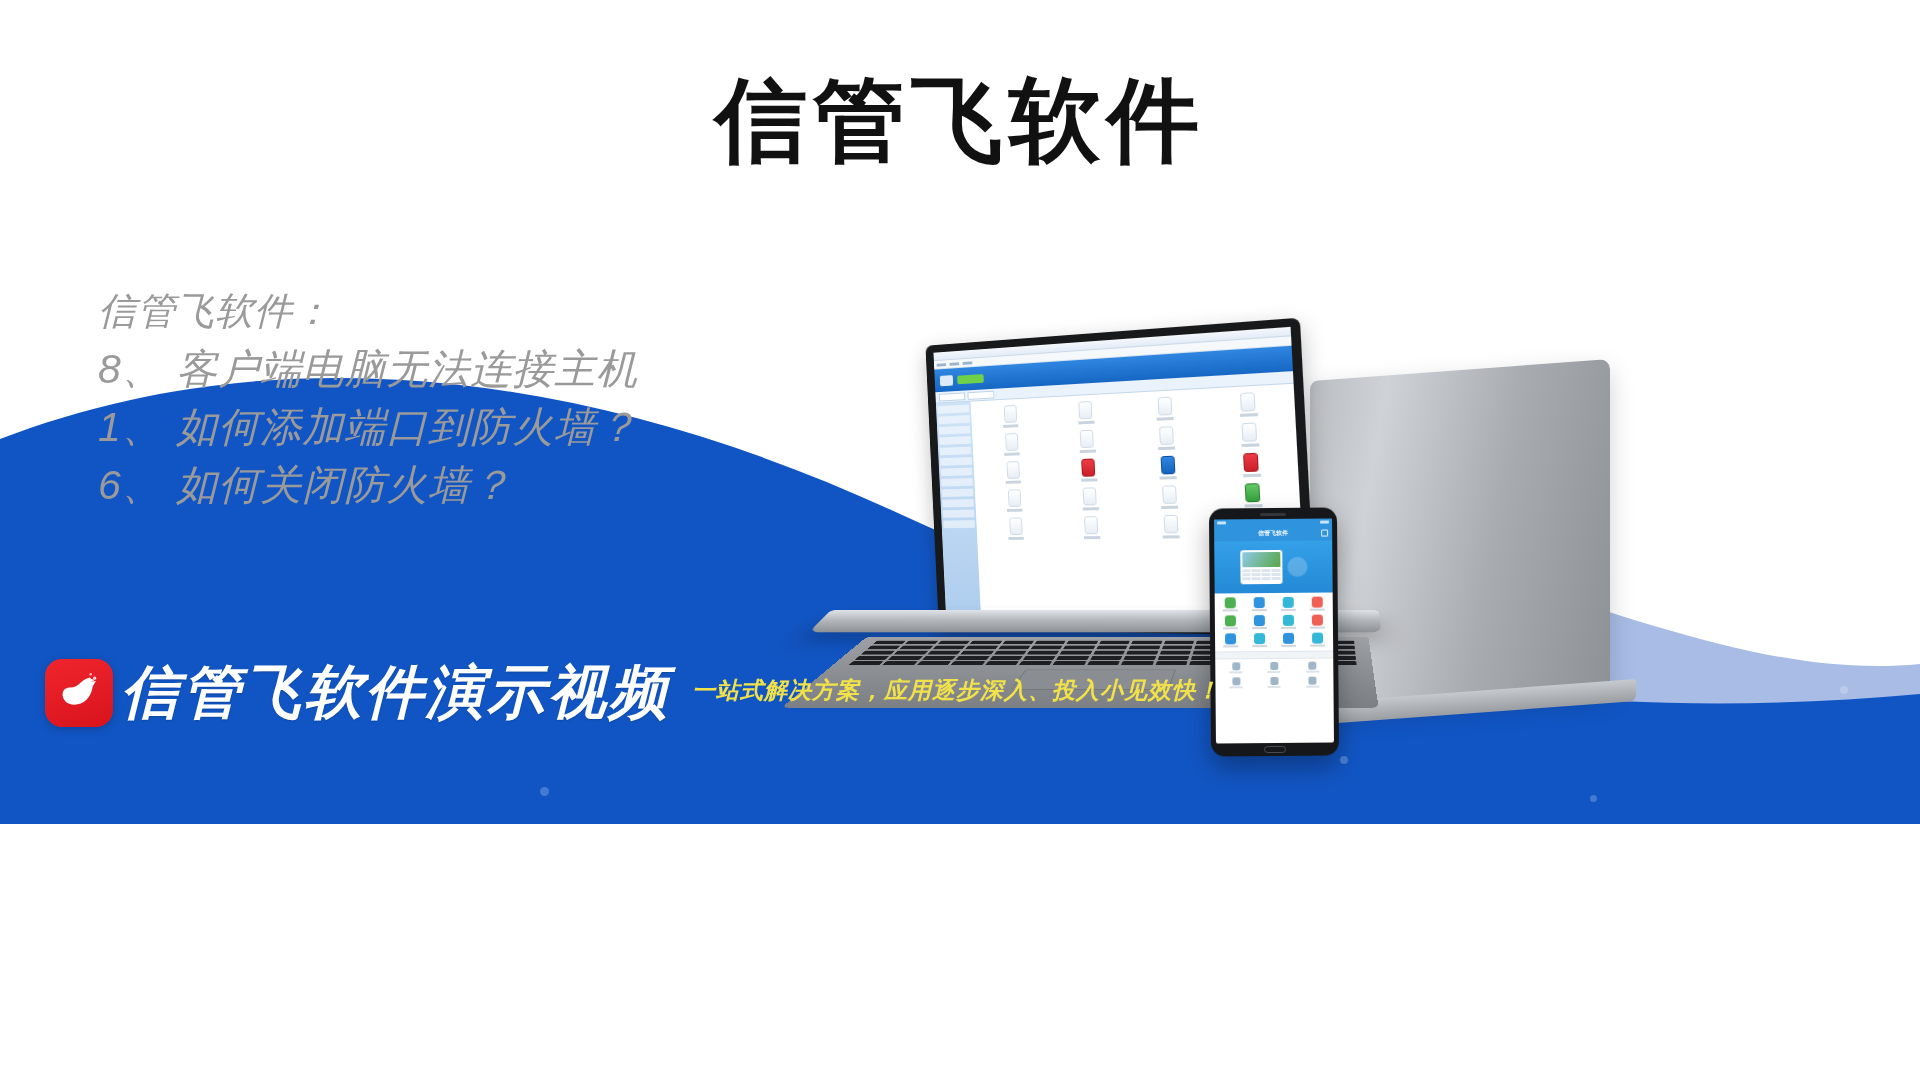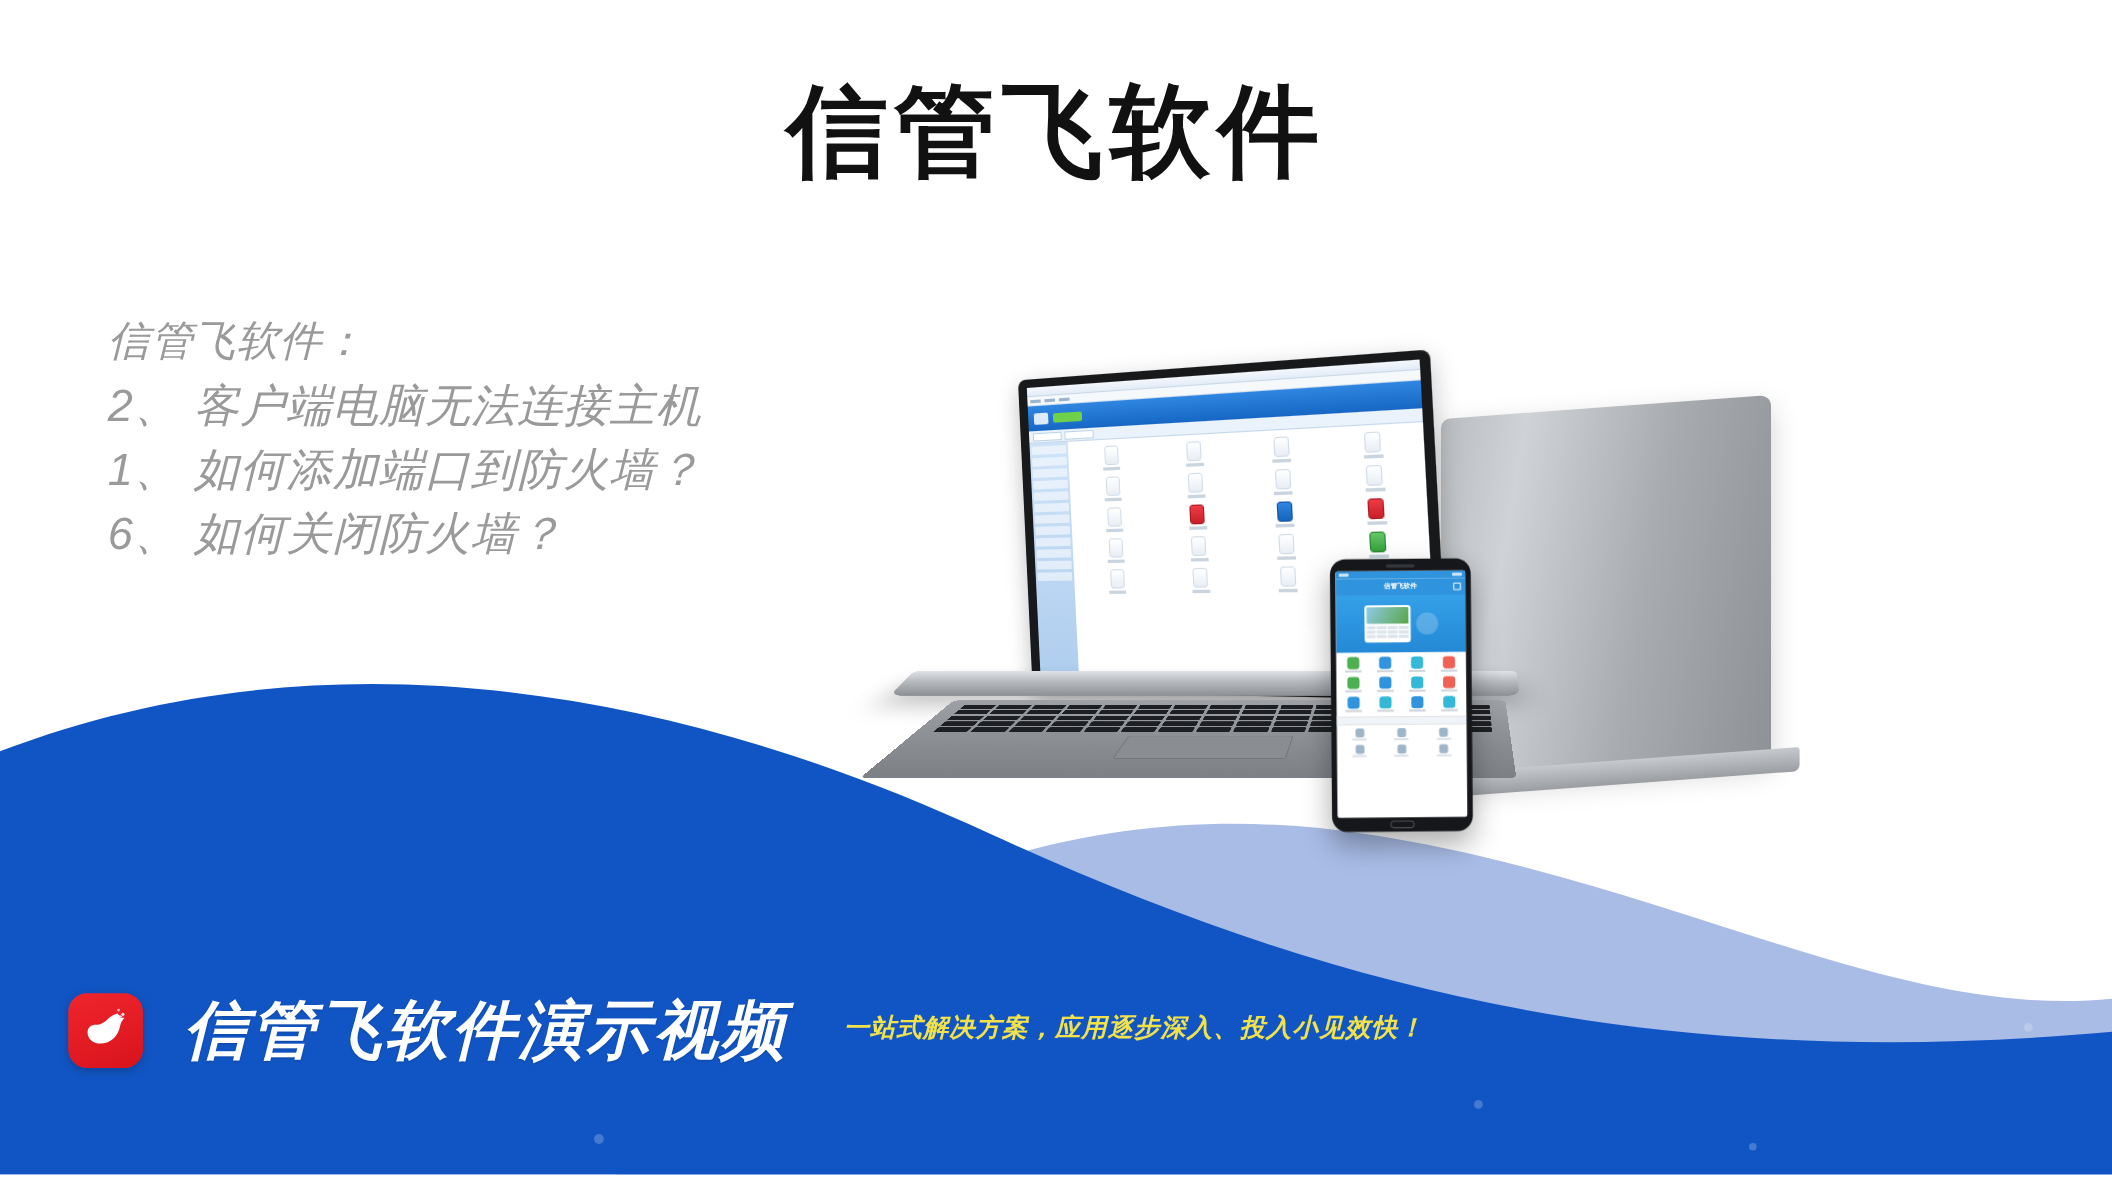--- a/index.html
+++ b/index.html
@@ -4,21 +4,21 @@
 <style>
   * { margin:0; padding:0; box-sizing:border-box; }
   html,body { width:1920px; height:1080px; overflow:hidden; }
   body {
     font-family:"Liberation Sans","DejaVu Sans",sans-serif;
     background:#ffffff;
     position:relative;
   }
 
   
-  #stage { position:absolute; inset:0; width:1920px; height:1068px; overflow:hidden; background:#fff; }
+  #stage { position:absolute; inset:0; width:1920px; height:824px; overflow:hidden; background:#fff; }
 
   
   .wave-layer { position:absolute; left:0; bottom:0; width:1920px; height:560px; }
   .wave-layer svg { display:block; width:1920px; height:560px; }
 
   
   #page-title {
     position:absolute; top:72px; left:0; width:1920px;
     text-align:center;
     font-size:92px; font-weight:bold; color:#111111;
@@ -136,21 +136,21 @@
   .pg.g b { background:#4cb050; } .pg.b b { background:#2f93dd; }
   .pg.c b { background:#34b8d8; } .pg.r b { background:#ef6055; }
   .p-sec { height:8px; background:#f1f4f7; border-top:1px solid #e0e6ec; border-bottom:1px solid #e0e6ec; }
   .p-grid2 { padding:3px 2px; display:grid; grid-template-columns:repeat(3,1fr); gap:4px 1px; }
   .pg2 { display:flex; flex-direction:column; align-items:center; gap:1px; }
   .pg2 b { display:block; width:8px; height:8px; background:#9fb6c9; border-radius:2px; }
   .pg2 s { display:block; width:13px; height:2px; background:#dde3e9; }
 
   
   #bottom-bar { position:absolute; left:0; bottom:0; width:1920px; height:180px; }
-  #brand-row { position:absolute; left:62px; bottom:92px; display:flex; align-items:center; gap:37px; }
+  #brand-row { position:absolute; left:45px; bottom:92px; display:flex; align-items:center; gap:8px; }
   #brand-logo {
     width:68px; height:68px; border-radius:17px;
     background:linear-gradient(160deg,#f0252d,#d8131c);
     display:flex; align-items:center; justify-content:center;
     box-shadow:0 2px 8px rgba(0,0,0,.22);
   }
   #brand-name {
     font-size:58px; font-weight:bold; font-style:italic; color:#ffffff;
     letter-spacing:3px; text-shadow:0 1px 2px rgba(0,0,0,.18);
   }
@@ -169,21 +169,21 @@
     <svg viewBox="0 0 1920 560" preserveAspectRatio="none" aria-hidden="true">
       <path d="M560,560 C700,300 980,210 1240,250 C1520,292 1720,420 1920,400 L1920,560 Z" fill="#a8bce6"></path>
       <path d="M0,175 C300,60 620,120 900,250 C1180,378 1480,470 1920,430 L1920,560 L0,560 Z" fill="#1155c4"></path>
     </svg>
   </div>
 
   <div id="page-title">信管飞软件</div>
 
   <div id="content-block">
     <div class="heading">信管飞软件：</div>
-    <div class="item">2、 客户端电脑无法连接主机</div>
+    <div class="item">8、 客户端电脑无法连接主机</div>
     <div class="item">1、 如何添加端口到防火墙？</div>
     <div class="item">6、 如何关闭防火墙？</div>
   </div>
 
   <div id="devices">
 
     <div class="laptop-back"></div>
     <div class="laptop-back-base"></div>
 
     <div class="laptop-front">

